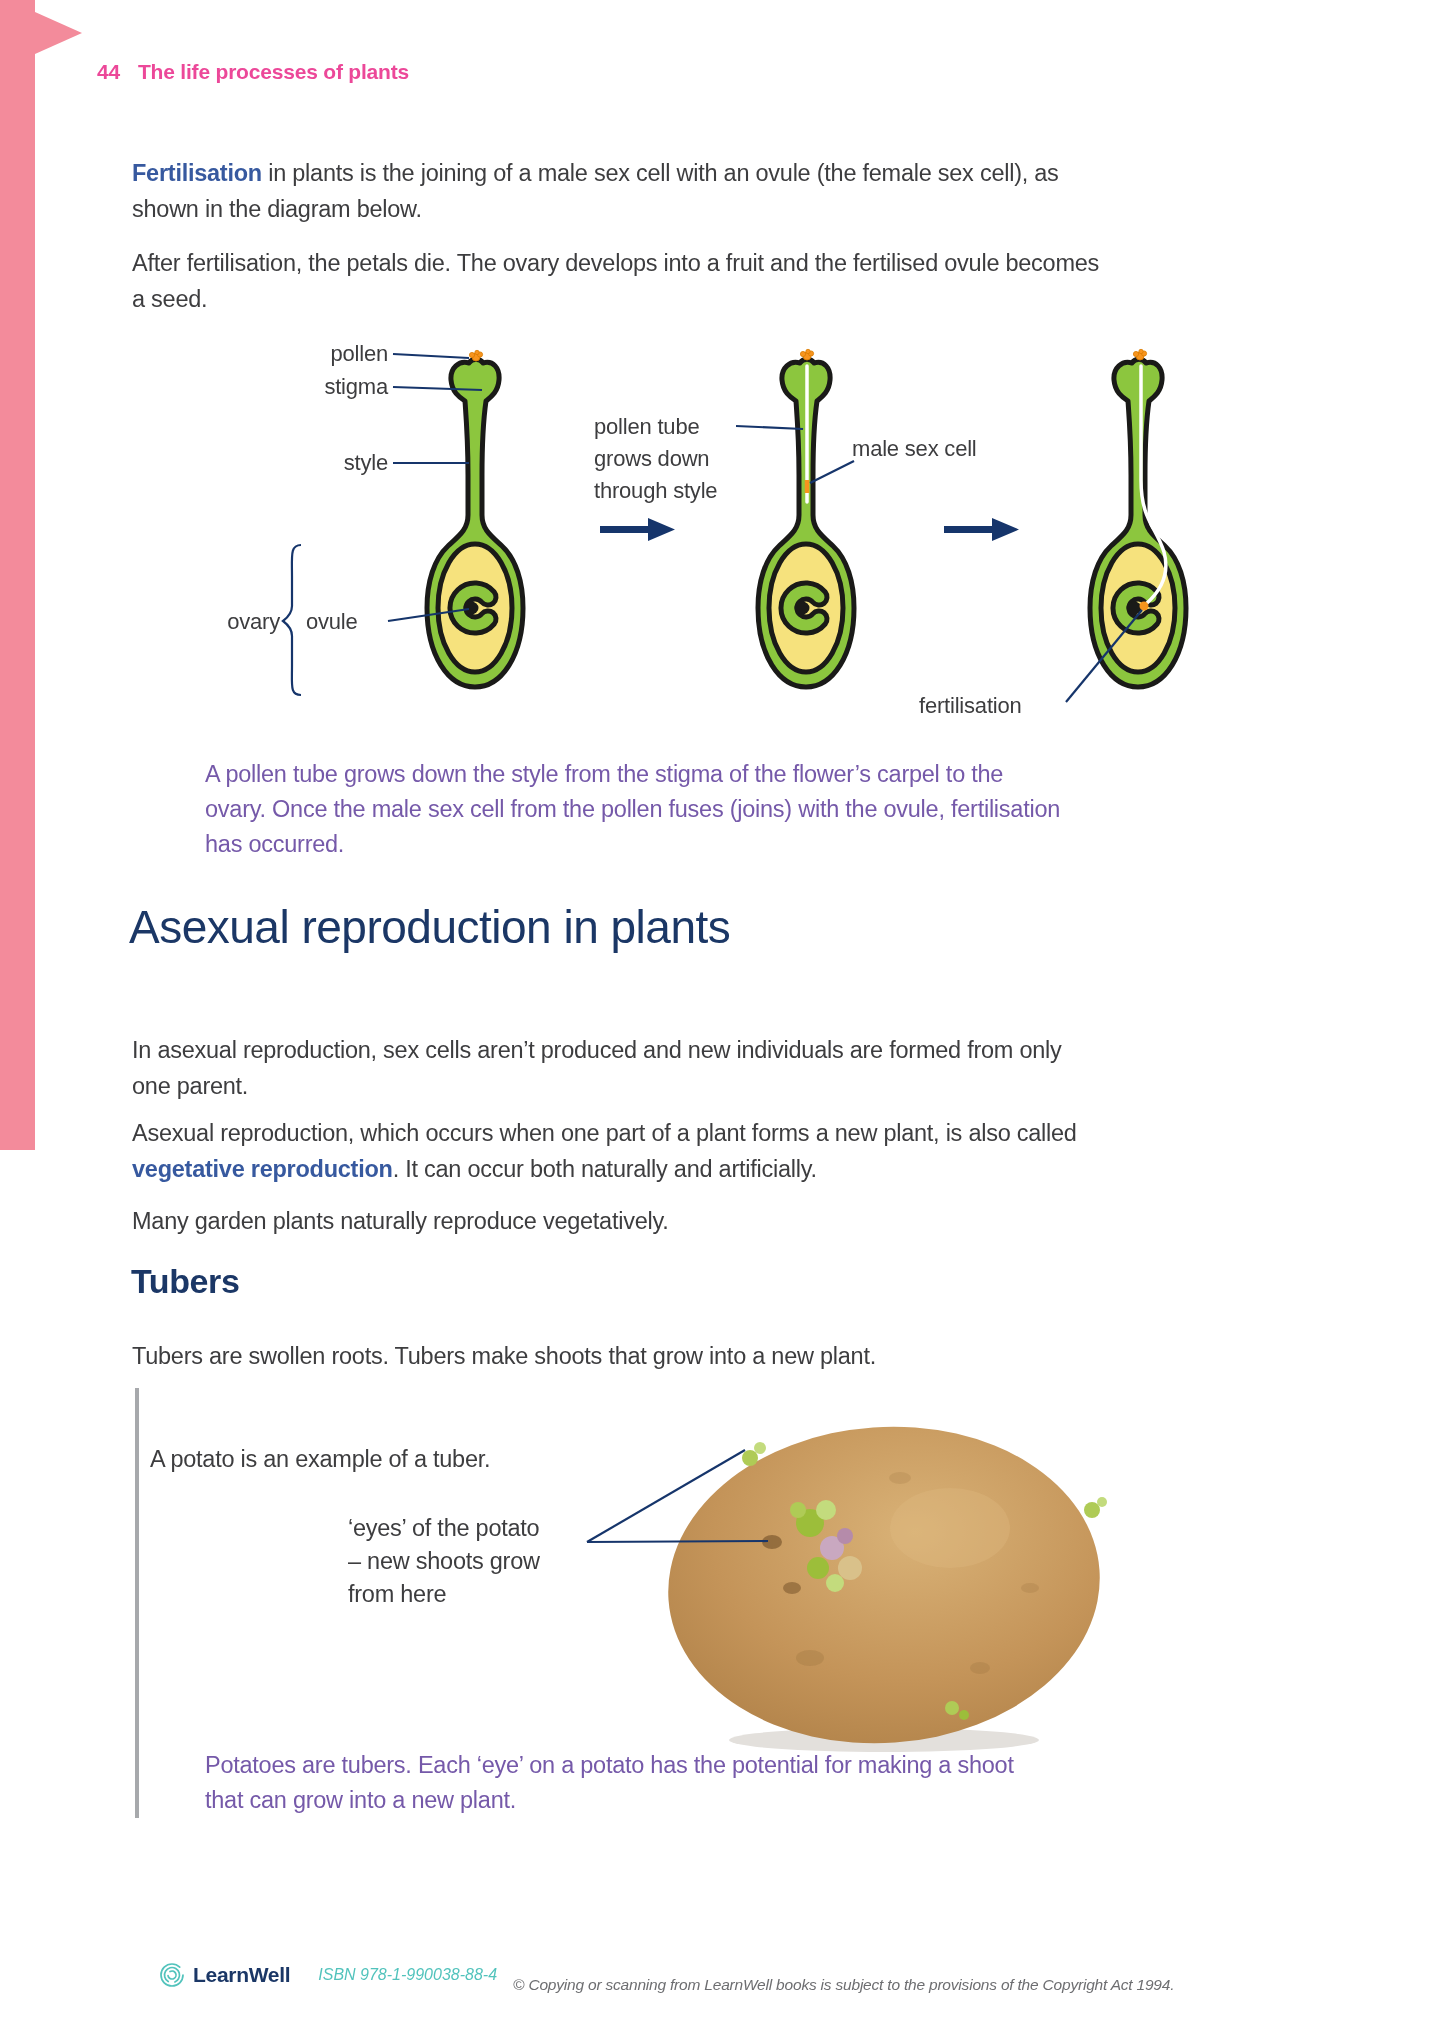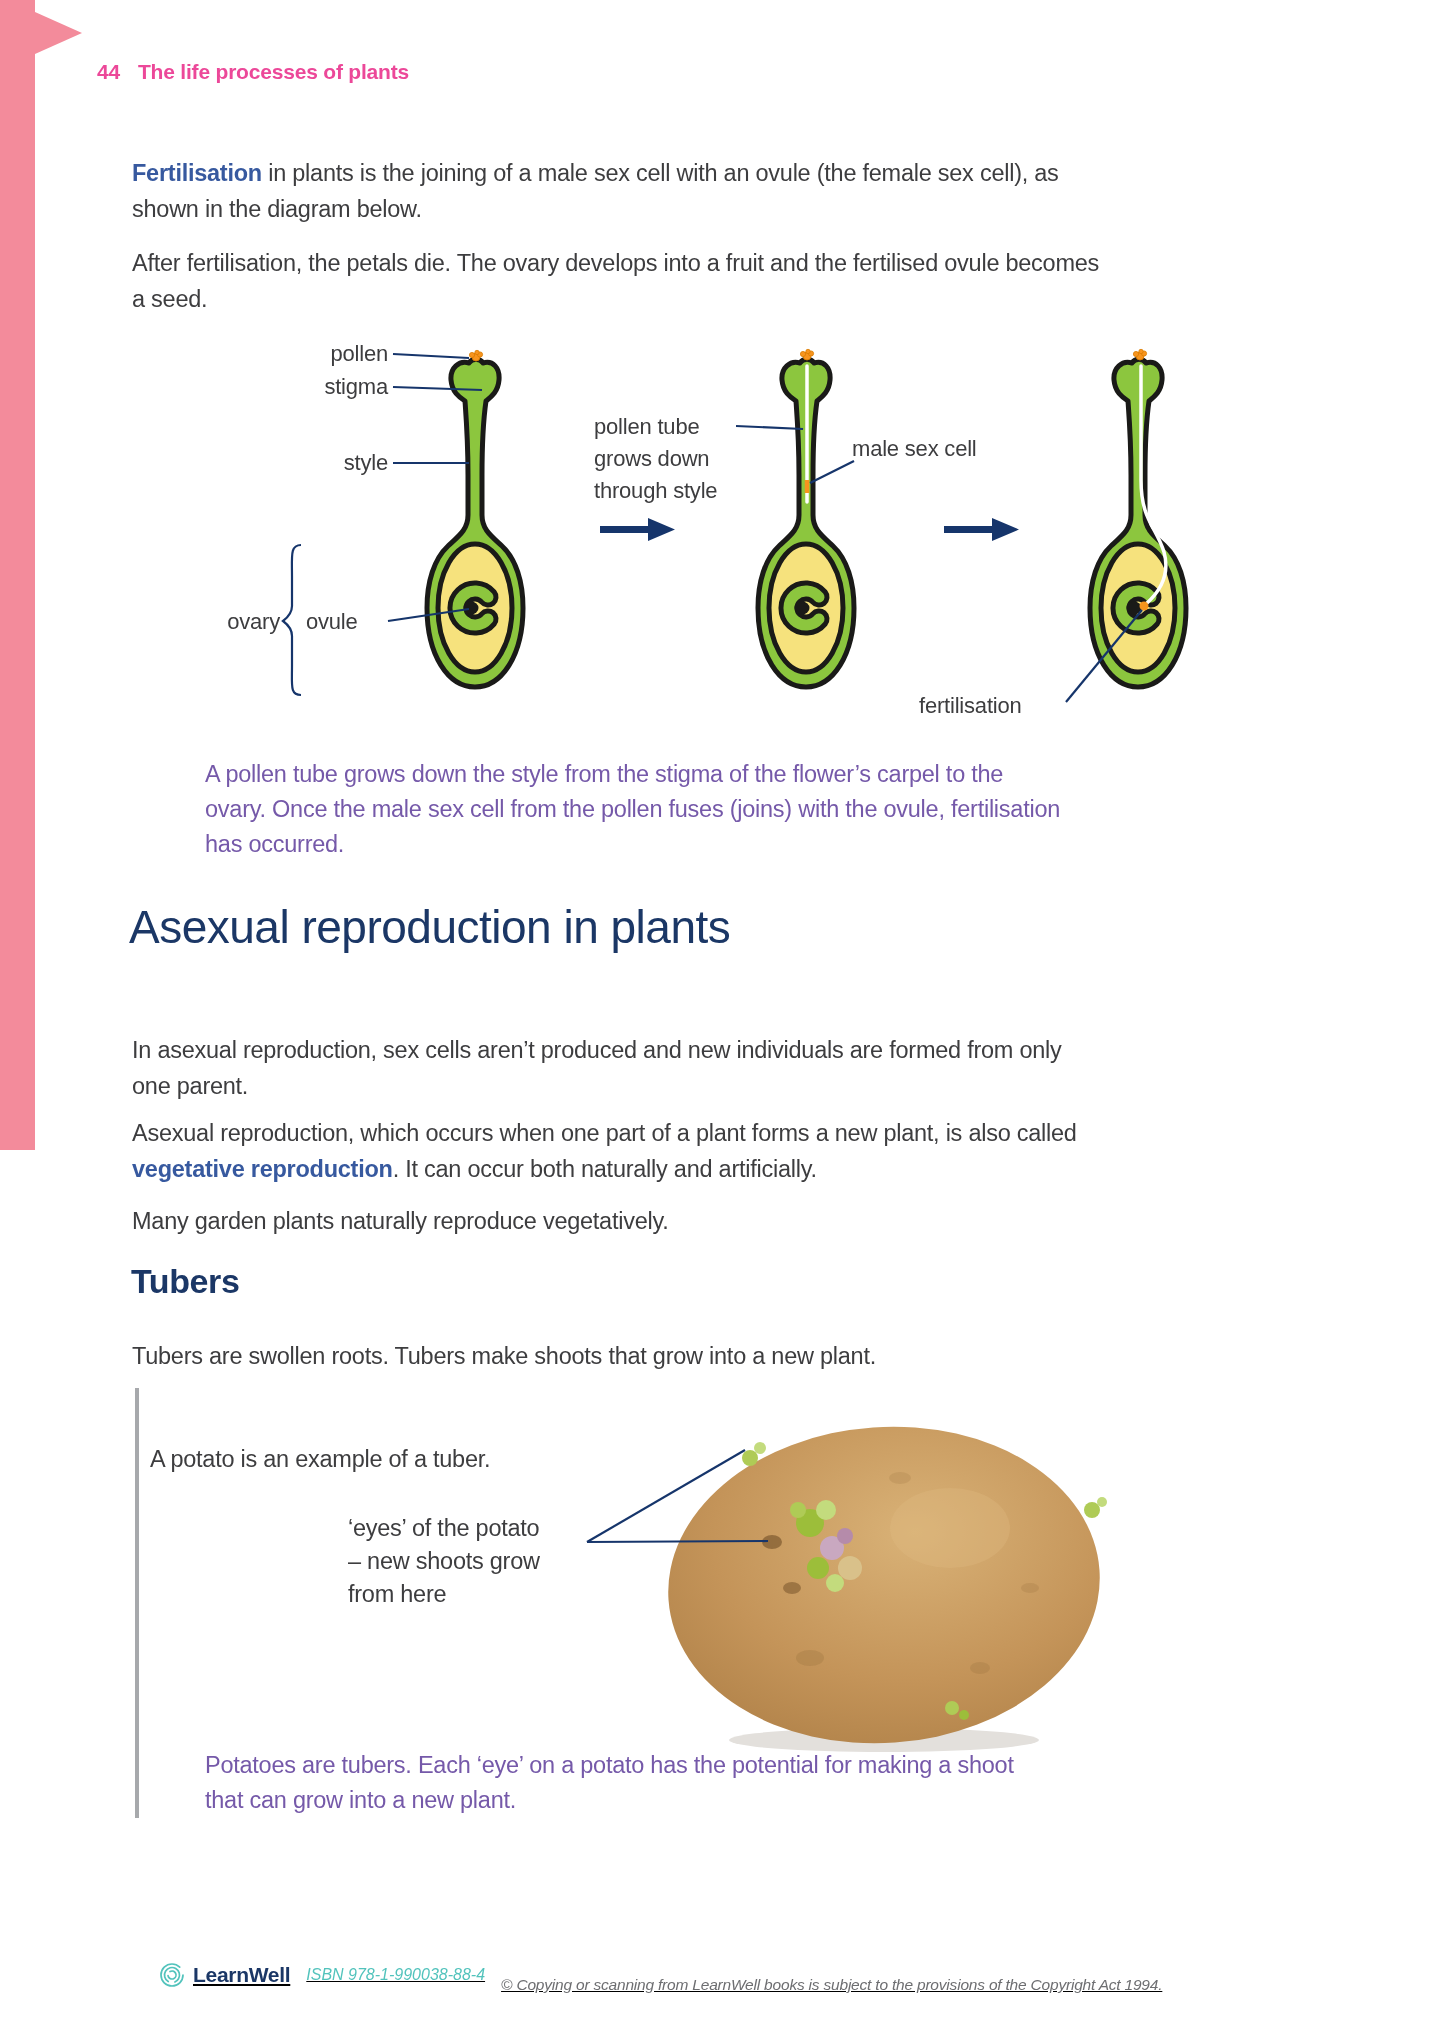--- a/index.html
+++ b/index.html
@@ -40,23 +40,23 @@
   .ovary-inner{fill:var(--yellow);stroke:var(--outline);stroke-width:5;}
   .ovule-outer{fill:none;stroke:var(--outline);stroke-width:21;stroke-linecap:round;}
   .ovule-inner{fill:none;stroke:var(--green);stroke-width:11;stroke-linecap:round;}
   .ovule-dot{fill:var(--outline);}
   .pollen-tuft{fill:var(--orange);stroke:#D97C00;stroke-width:0.8;}
   .tube{fill:none;stroke:#fff;stroke-width:3.5;stroke-linecap:round;}
   .msc{stroke:var(--orange);stroke-width:4.5;stroke-linecap:butt;}
   .navy-line{fill:none;stroke:var(--navy);stroke-width:2.2;}
   .arrow{fill:var(--navy);}
 
-  .footer{position:absolute;left:158px;top:1956px;display:flex;align-items:center;text-decoration:underline;}
+  .footer{position:absolute;left:158px;top:1956px;display:flex;align-items:center;}
   .brand{font-size:21px;font-weight:bold;color:var(--heading);margin-left:7px;letter-spacing:-0.3px;}
-  .isbn{font-size:16px;font-style:italic;color:var(--teal);margin-left:16px;}
+  .isbn{font-size:16px;font-style:italic;color:var(--teal);margin-left:28px;}
   .copyright{font-size:15.5px;font-style:italic;color:var(--graytext);margin-left:16px;letter-spacing:-0.2px;margin-top:20px;}
 </style>
 </head>
 <body>
 
 <div class="page">
 
   <div class="ribbon"></div>
   <div class="ribbon-arrow"></div>
 

